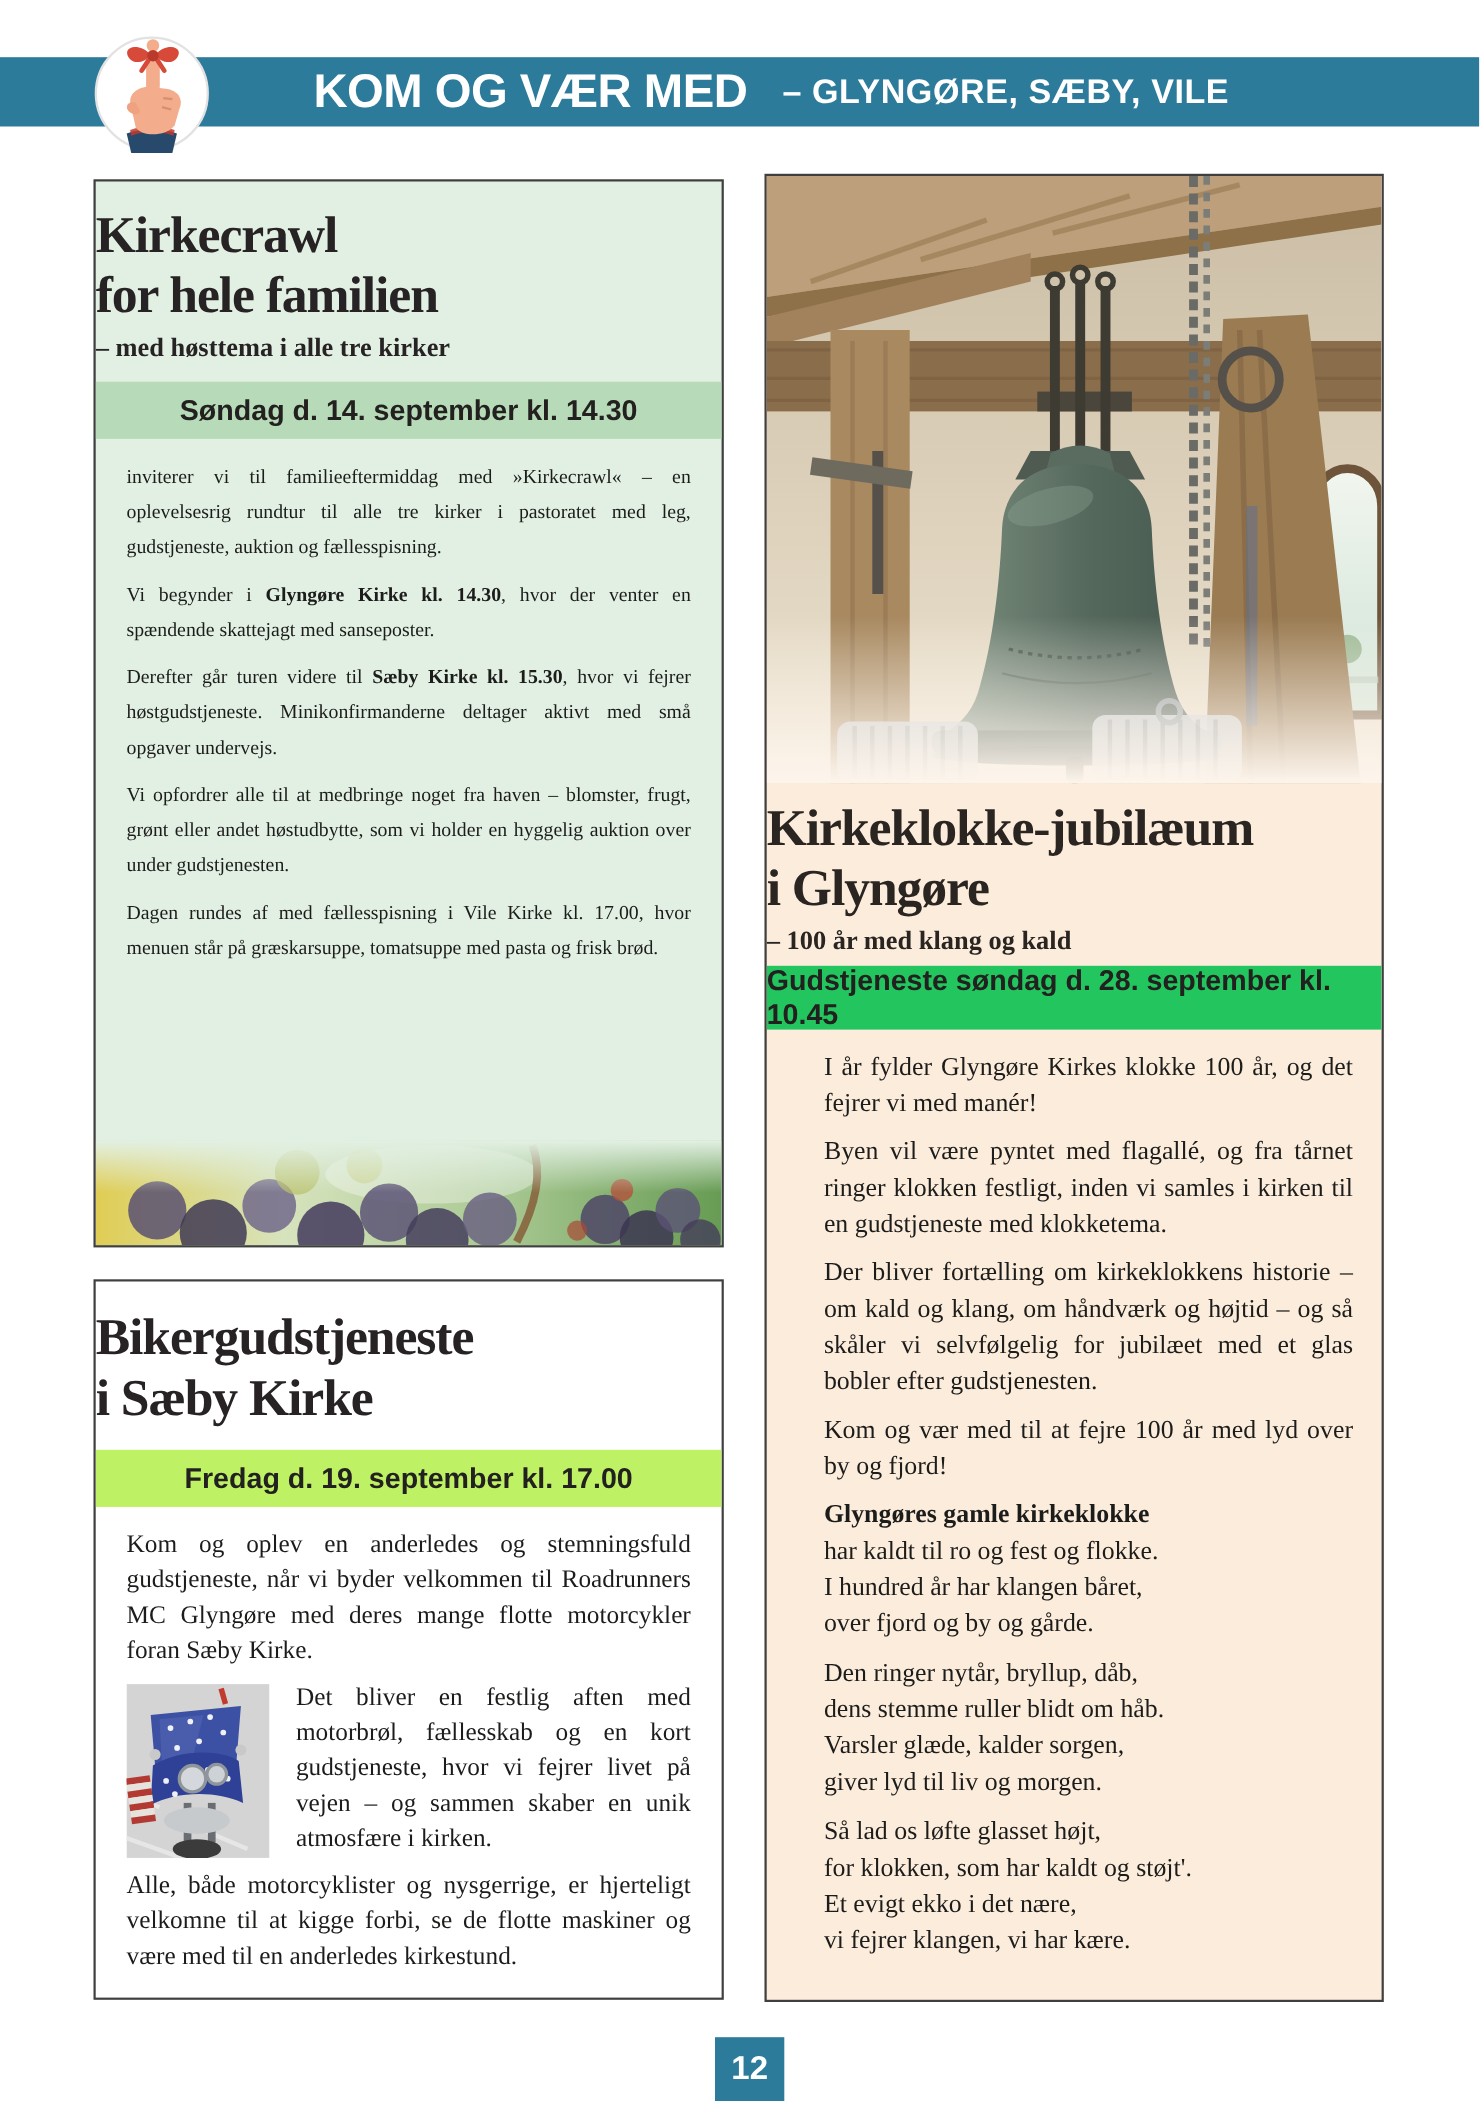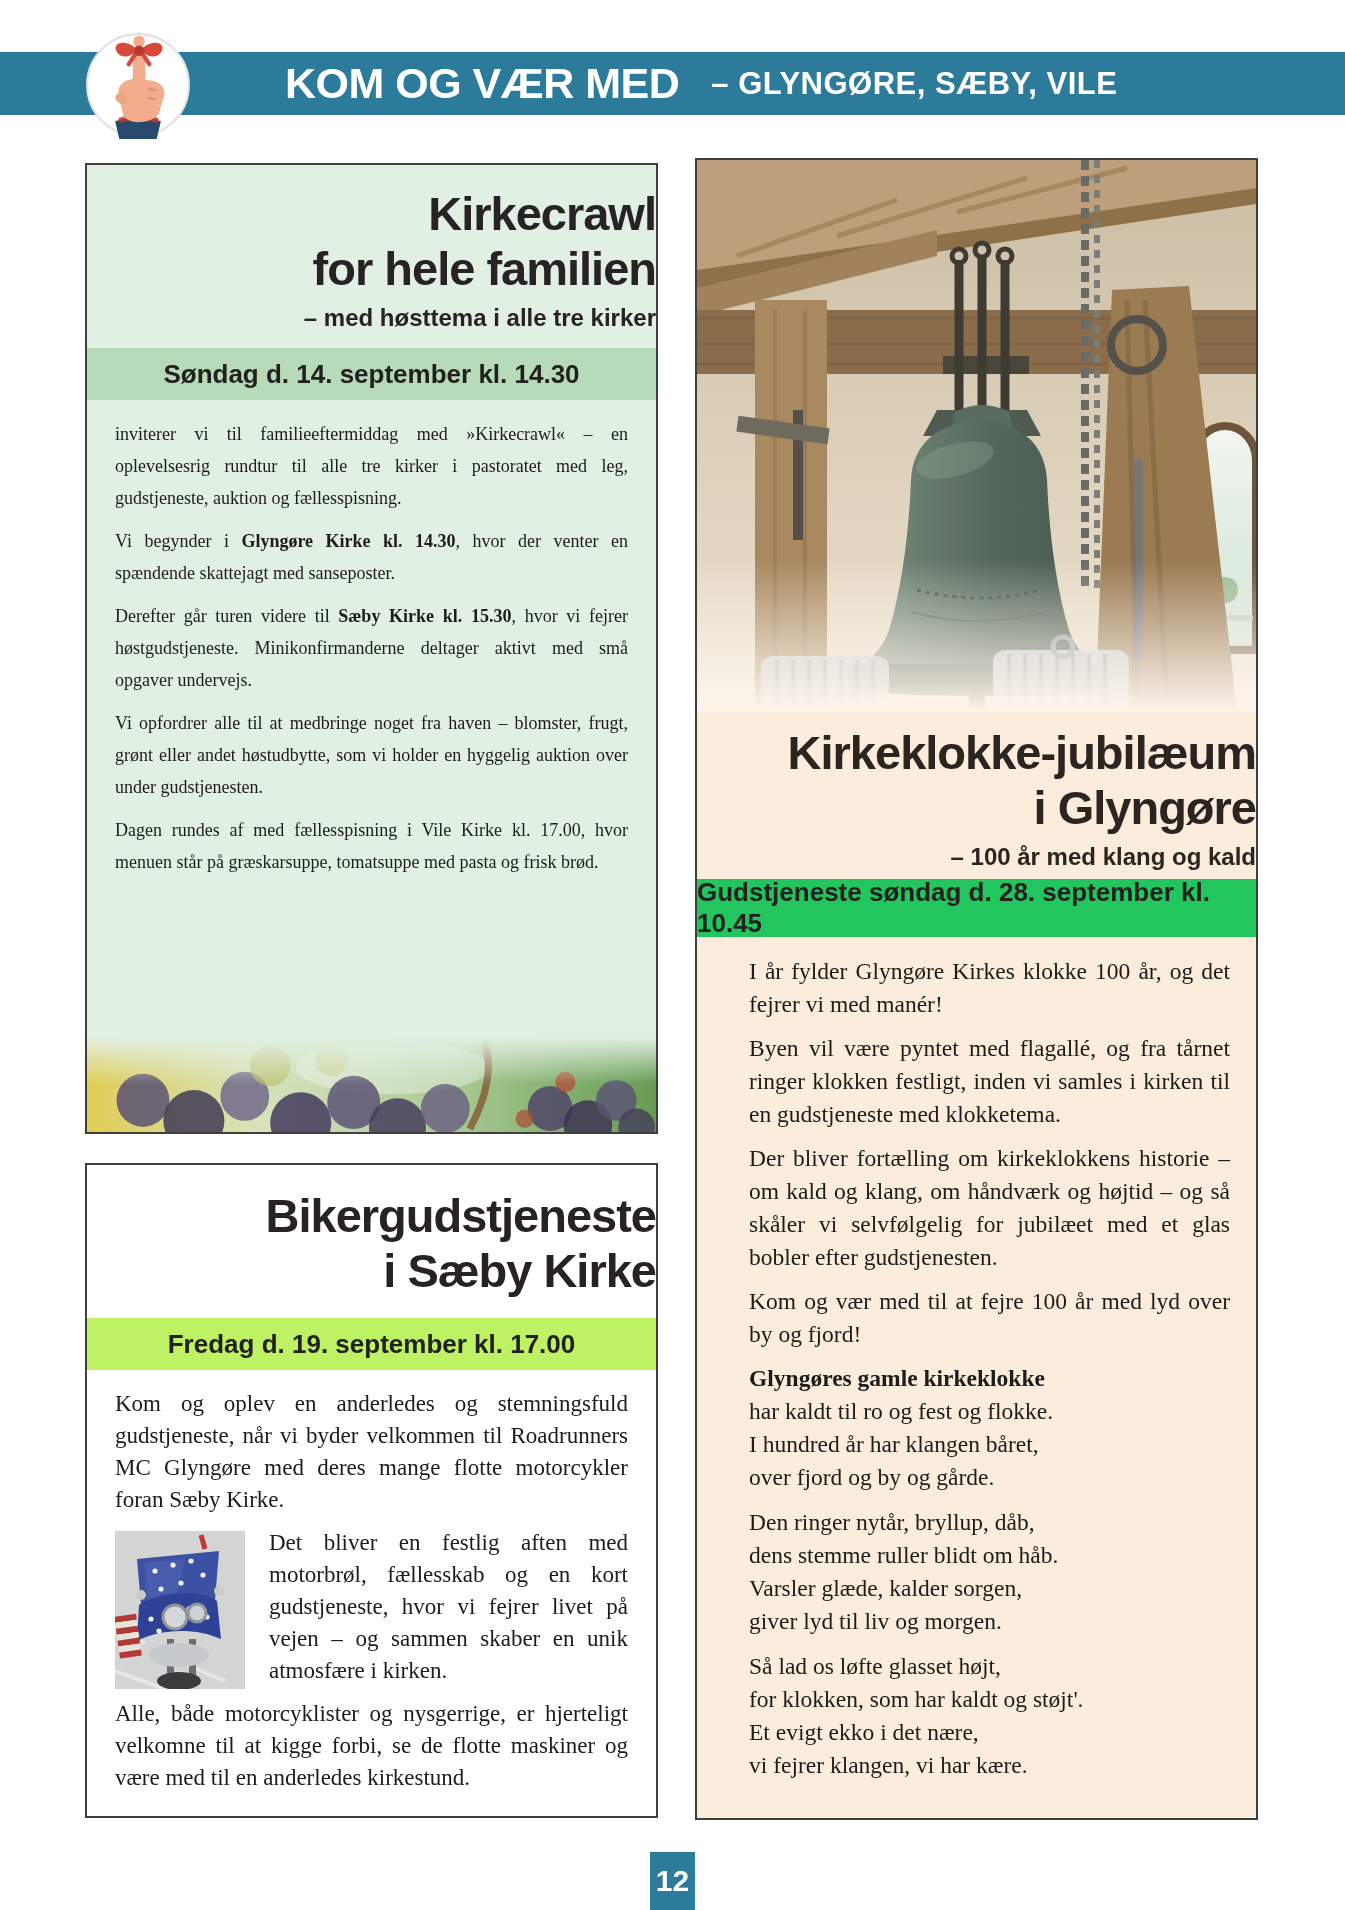--- a/index.html
+++ b/index.html
@@ -9,21 +9,21 @@
   
   .topbar{position:absolute;left:0;top:52px;width:1345px;height:63px;background:#2d7b9b;}
   .badge{position:absolute;left:84px;top:31px;width:108px;height:108px;}
   .badge svg{display:block;width:100%;height:100%;}
   .headtxt{position:absolute;left:285px;top:52px;height:63px;display:flex;align-items:center;gap:32px;color:#ffffff;white-space:nowrap;}
   .ht1{font-size:43px;font-weight:bold;letter-spacing:-.5px;}
   .ht2{font-size:31px;font-weight:bold;letter-spacing:.5px;}
 
   
   .box{position:absolute;border:2px solid #3f3f3f;overflow:hidden;box-sizing:border-box;}
-  .titleblk{text-align:right;color:#272325;}
+  .titleblk{text-align:left;color:#272325;font-family:Liberation Serif, serif;}
   .t1{font-size:47px;line-height:1.16;font-weight:bold;letter-spacing:-1px;margin:0;}
   .t2{font-size:24px;font-weight:bold;margin:8px 0 0;}
   .banner{display:flex;align-items:center;justify-content:center;
           font-size:26px;font-weight:bold;color:#23211f;}
   .body{font-family:"Liberation Serif",serif;color:#1c1c1a;}
   .par{margin:0 0 11px;text-align:justify;}
   .poem{margin:0 0 12px;text-align:left;white-space:pre-line;}
 
   
   .boxA{left:85px;top:163px;width:573px;height:971px;background:#e2f0e3;}
@@ -43,21 +43,21 @@
   .clear{clear:both;}
 
   
   .boxC{left:695px;top:158px;width:563px;height:1662px;background:#fbecdc;}
   .bell{display:block;width:559px;height:552px;}
   .boxC .titleblk{padding-top:14px;color:#2b2522;}
   .bannerC{margin-top:8px;height:58px;background:#22c55e;}
   .bodyC{padding:18px 26px 0;font-size:23.5px;line-height:33px;margin-left:26px;}
 
   
-  .pagenum{position:absolute;left:650px;top:1852px;width:45px;height:58px;background:#2d7b9b;
+  .pagenum{position:absolute;left:650px;top:1852px;width:63px;height:58px;background:#2d7b9b;
            color:#ffffff;display:flex;align-items:center;justify-content:center;
            font-size:30px;font-weight:bold;}
 </style>
 </head>
 <body>
 
 <div class="page">
 
   <div class="topbar"></div>
   <div class="badge">

